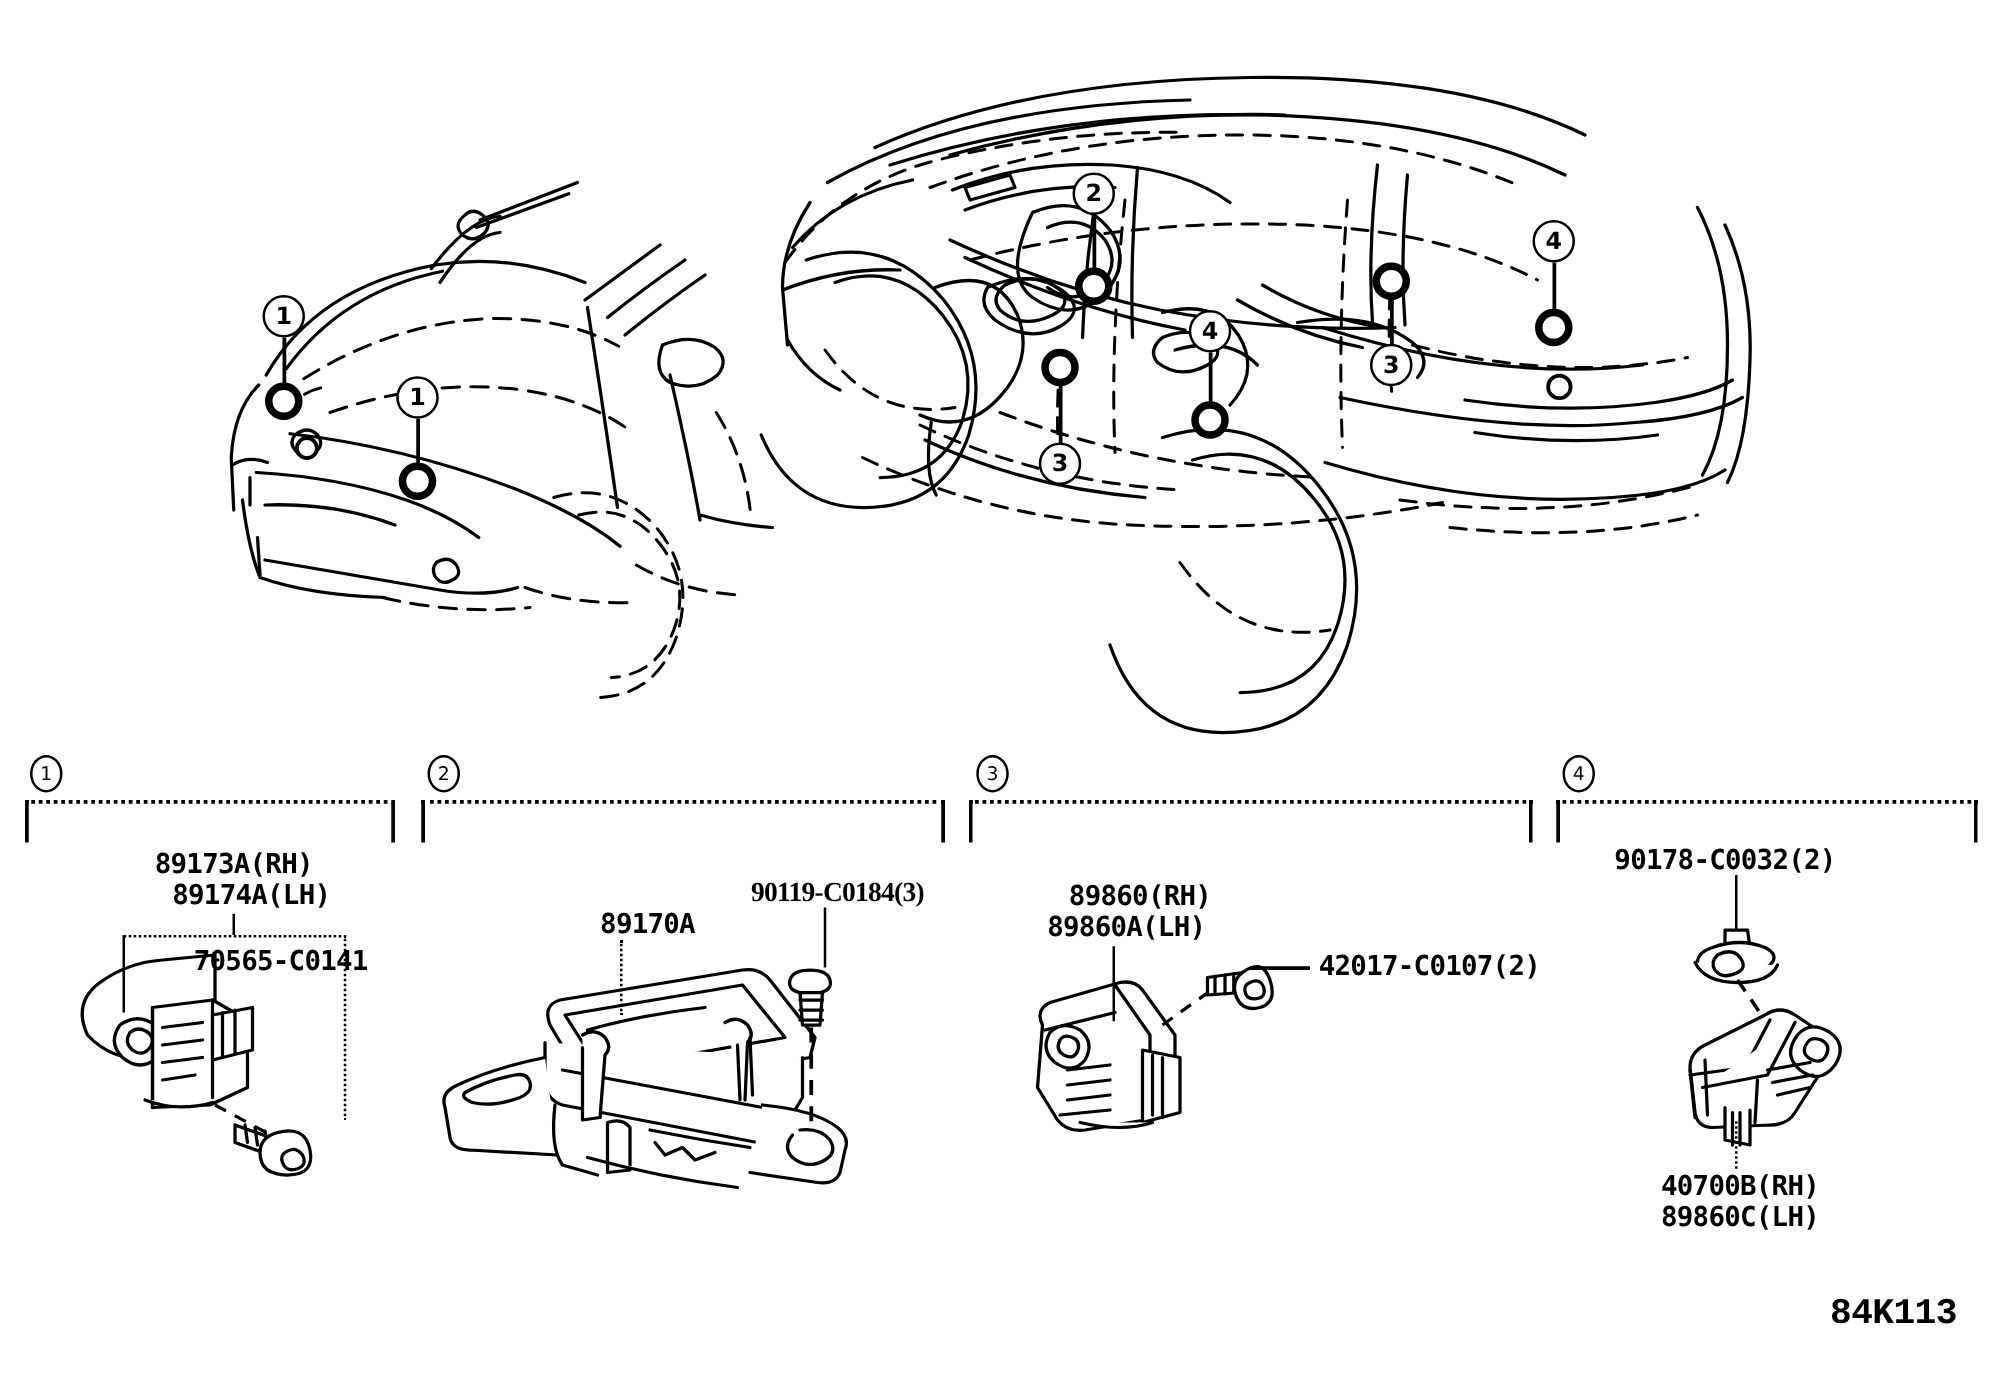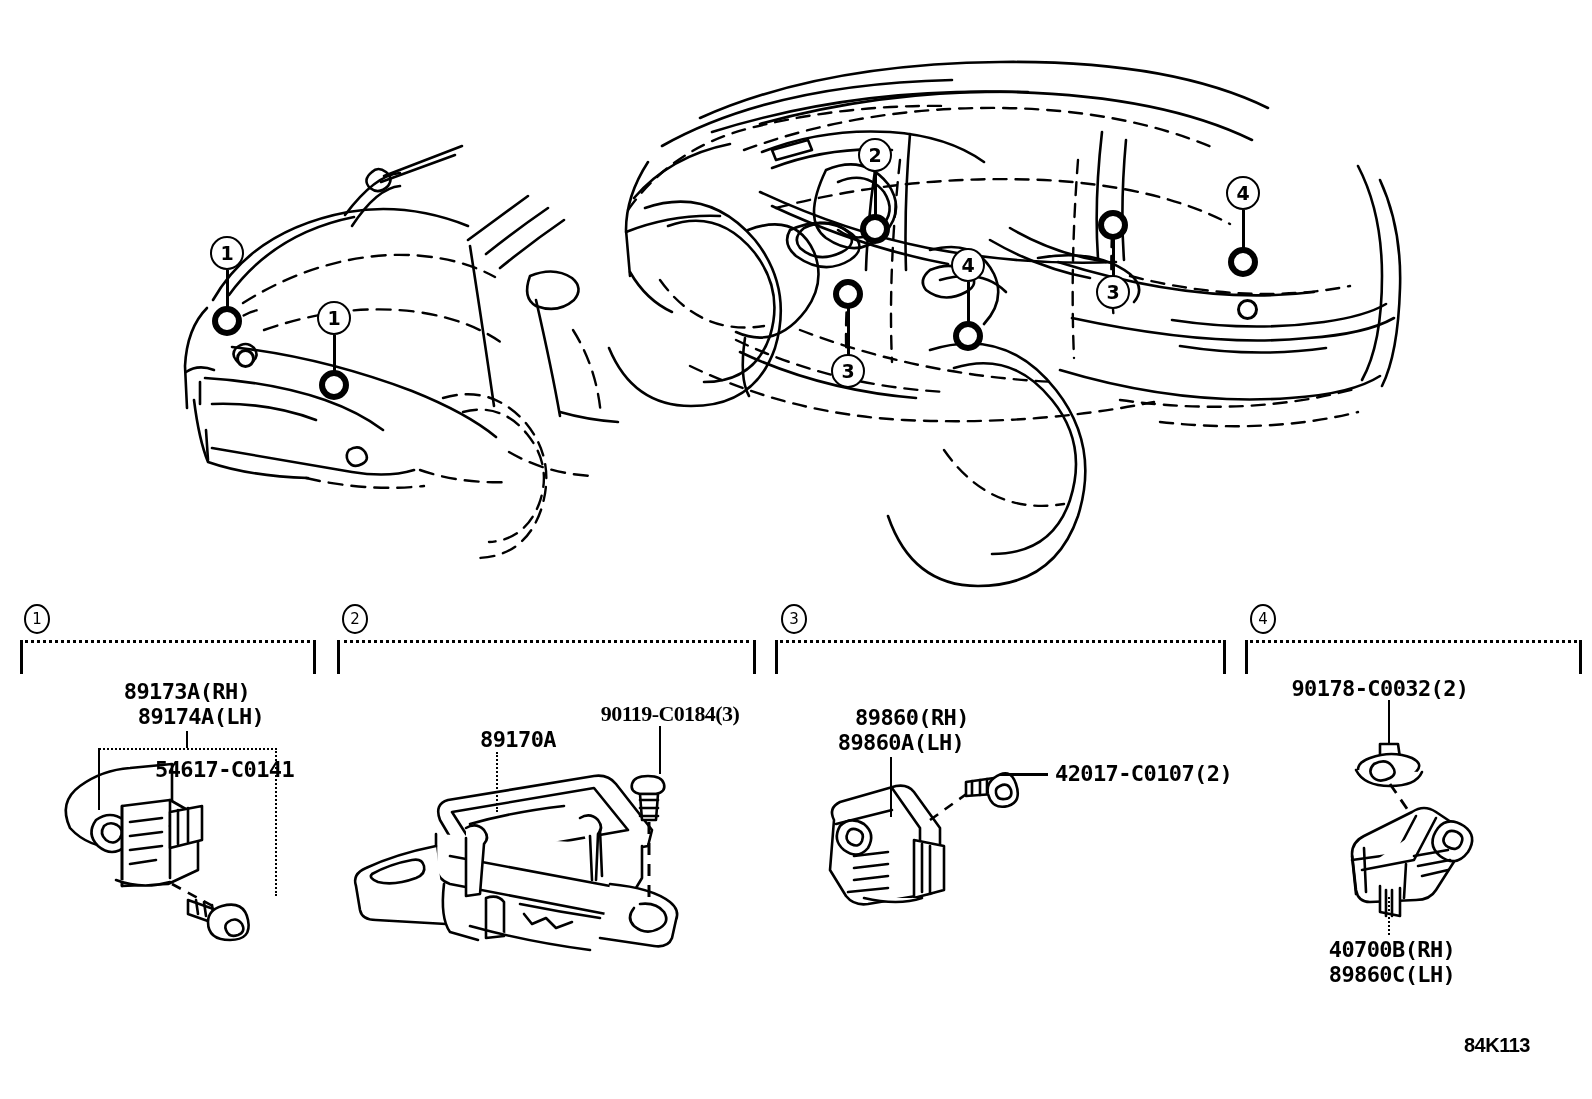--- a/index.html
+++ b/index.html
@@ -133,22 +133,22 @@
   }
   .lead-h.dotted {
     background: none;
     border-top: 2.5px dotted #000;
     height: 0;
   }
 
   
   .diagram-code {
     position: absolute;
-    font-family: Liberation Sans, sans-serif;
-    font-size: 20px;
+    font-family: Liberation Mono, monospace;
+    font-size: 29px;
     font-weight: 700;
     color: #000;
     letter-spacing: -0.5px;
     z-index: 8;
   }
 </style>
 </head>
 <body>
 
 <div id="page">
@@ -339,21 +339,21 @@
   <div class="callout-stem" style="left:1243px; top:210px; height:47px;"></div>
   <div class="callout-dot" style="left:1243px; top:262px;"></div>
 
   <div class="plain-circle" style="left:1237px; top:299px; width:21px; height:21px;"></div>
 
   <div class="grp-badge" style="left:24px; top:604px;">1</div>
   <div class="grp-bracket" style="left:20px; top:640px; width:296px;"></div>
 
   <div class="plabel center" style="left:187px; top:679px;">89173A(RH)</div>
   <div class="plabel center" style="left:201px; top:704px;">89174A(LH)</div>
-  <div class="plabel" style="left:155px; top:757px;">54617-C0141</div>
+  <div class="plabel" style="left:155px; top:757px;">70565-C0141</div>
 
   <div class="lead-v" style="left:187px; top:731px; height:17px;"></div>
   <div class="lead-h dotted" style="left:99px; top:748px; width:178px;"></div>
   <div class="lead-v" style="left:99px; top:748px; height:62px;"></div>
   <div class="lead-v dotted" style="left:276px; top:748px; height:148px;"></div>
 
   <svg class="illus" viewBox="0 0 1592 1099" xmlns="http://www.w3.org/2000/svg">
     <g fill="#fff" stroke="#000" stroke-width="2.6" stroke-linecap="round" stroke-linejoin="round">
 
       <path d="M70 828 q-12 -26 10 -42 q22 -16 50 -18 l42 -4 l0 80 l-46 4 q-36 2 -56 -20 z"></path>

